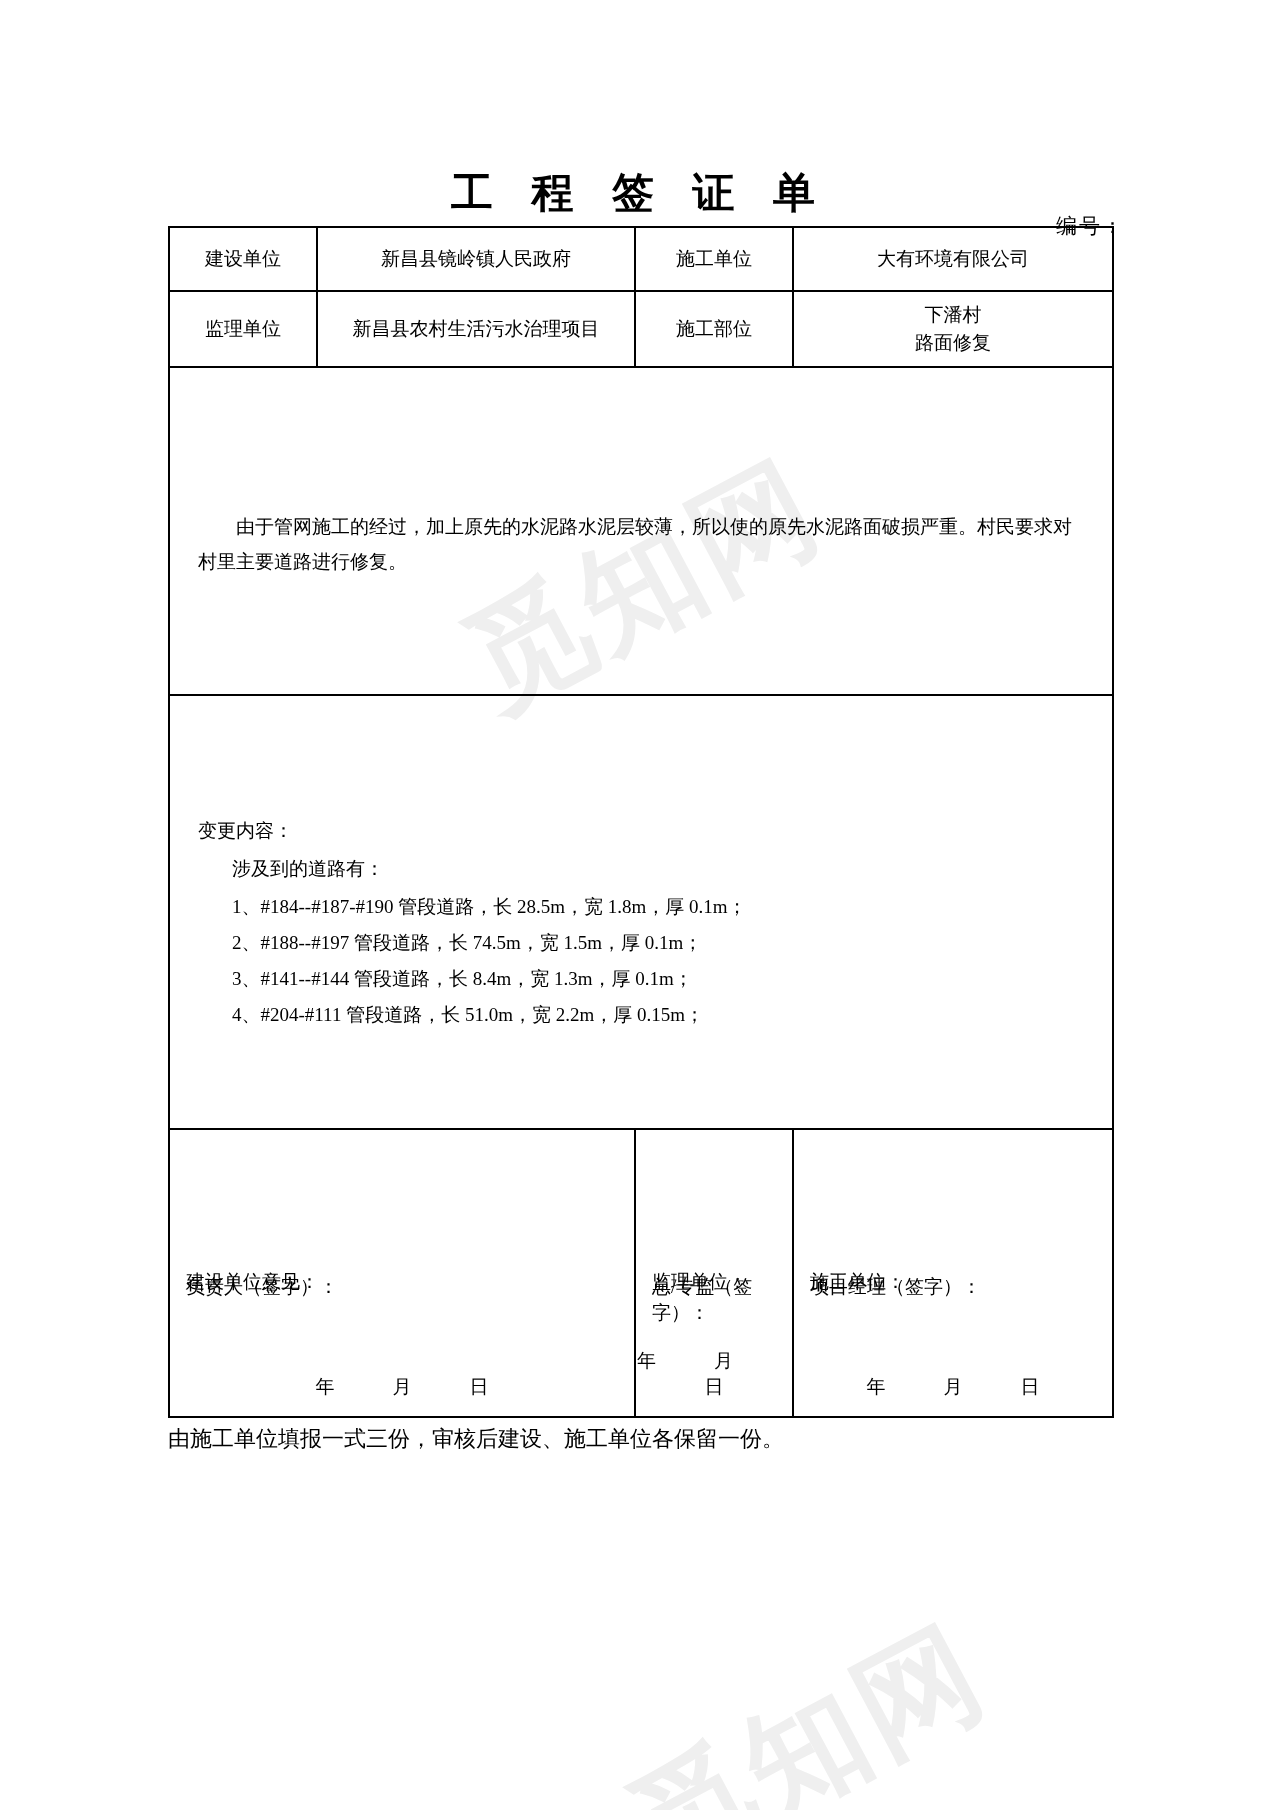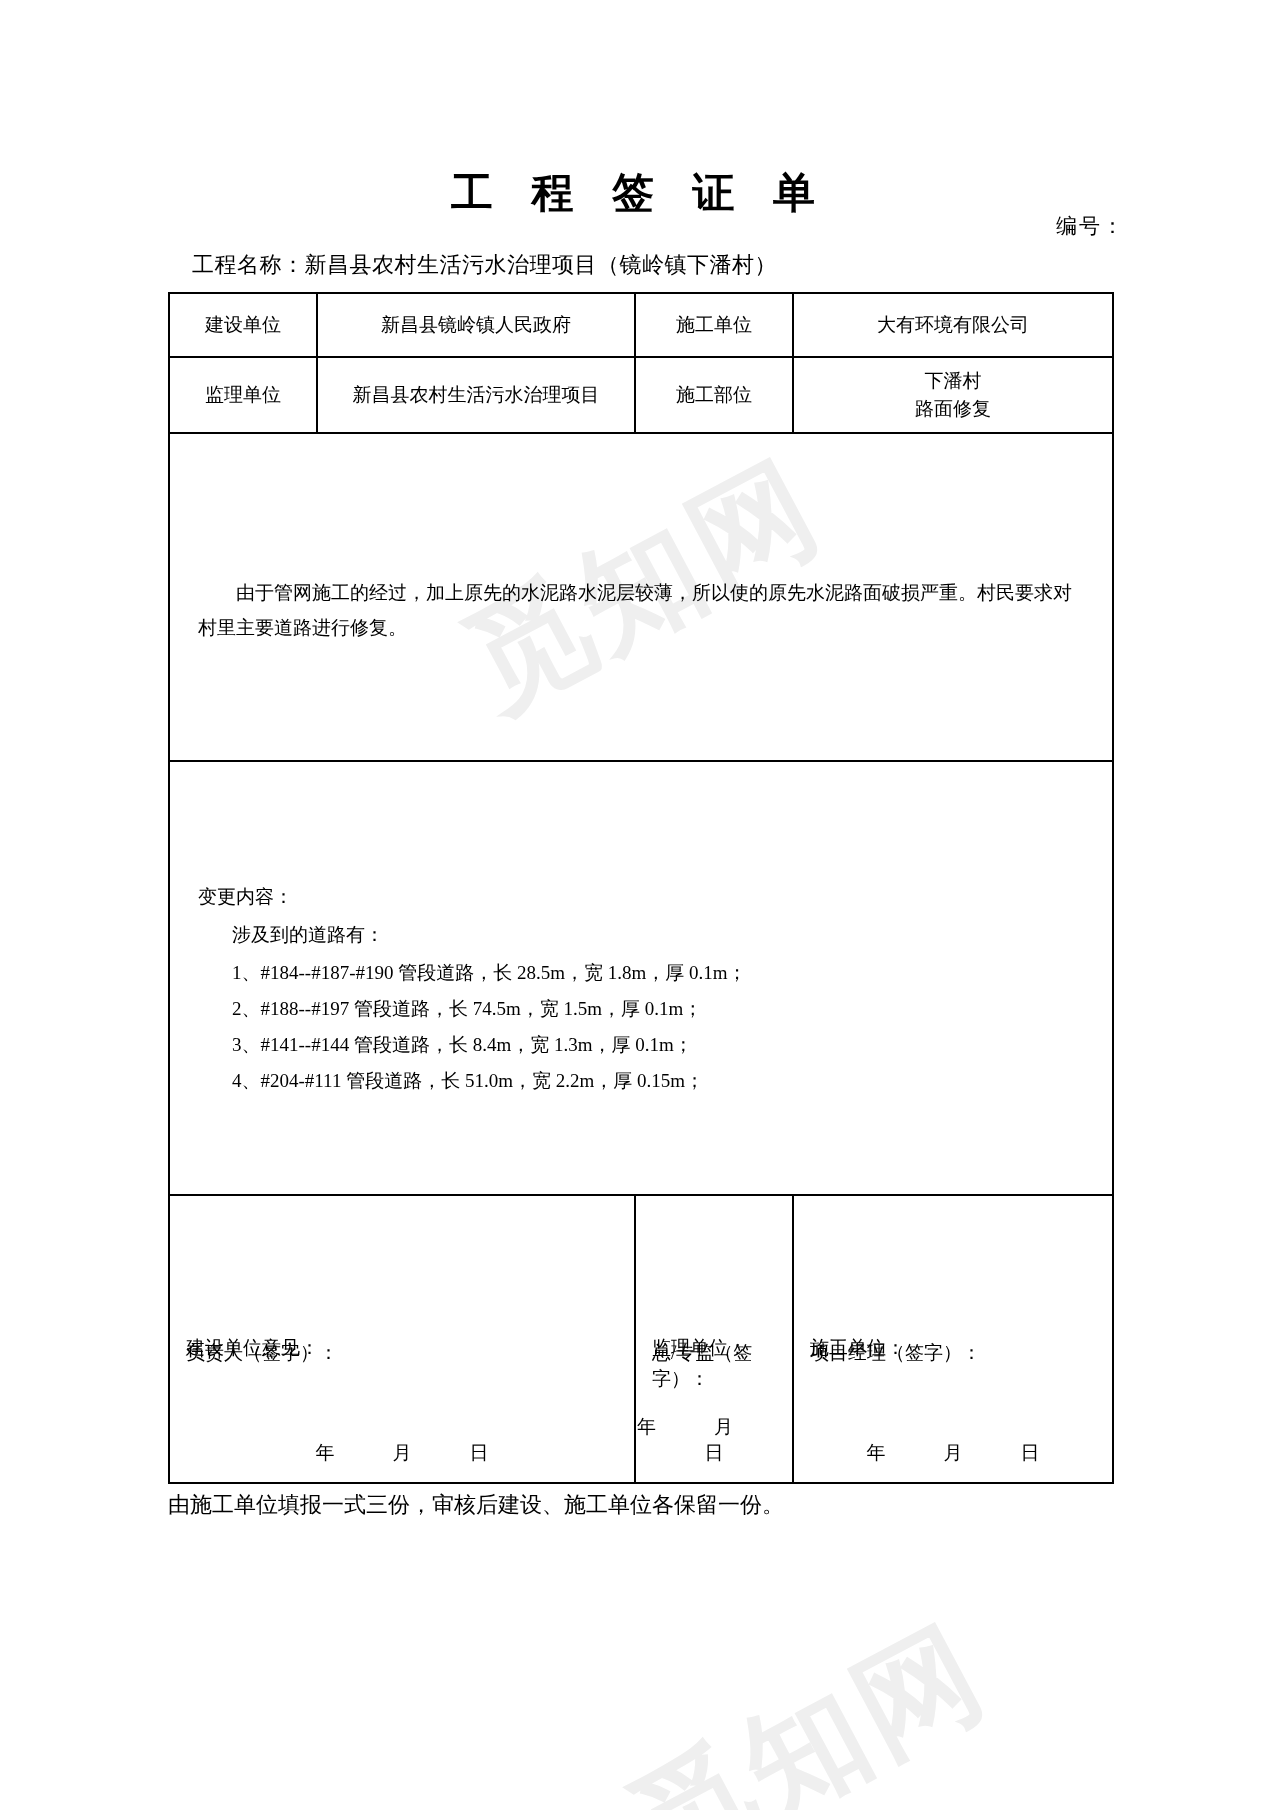--- a/index.html
+++ b/index.html
@@ -168,23 +168,20 @@
   <div class="wm wm1">觅知网</div>
   <div class="wm wm2">觅知网</div>
 
   <div class="content">
 
     <div class="title-row">
       <h1 class="title">工 程 签 证 单</h1>
       <div class="serial">编号：</div>
     </div>
 
-    <div class="project-name">
-      <span>工程名称：</span><span>新昌县农村生活污水治理项目（镜岭镇下潘村）</span>
-    </div>
 
     <table class="main">
       <colgroup>
         <col style="width:148px">
         <col style="width:318px">
         <col style="width:158px">
         <col style="width:320px">
       </colgroup>
       <tbody>
         <tr>

